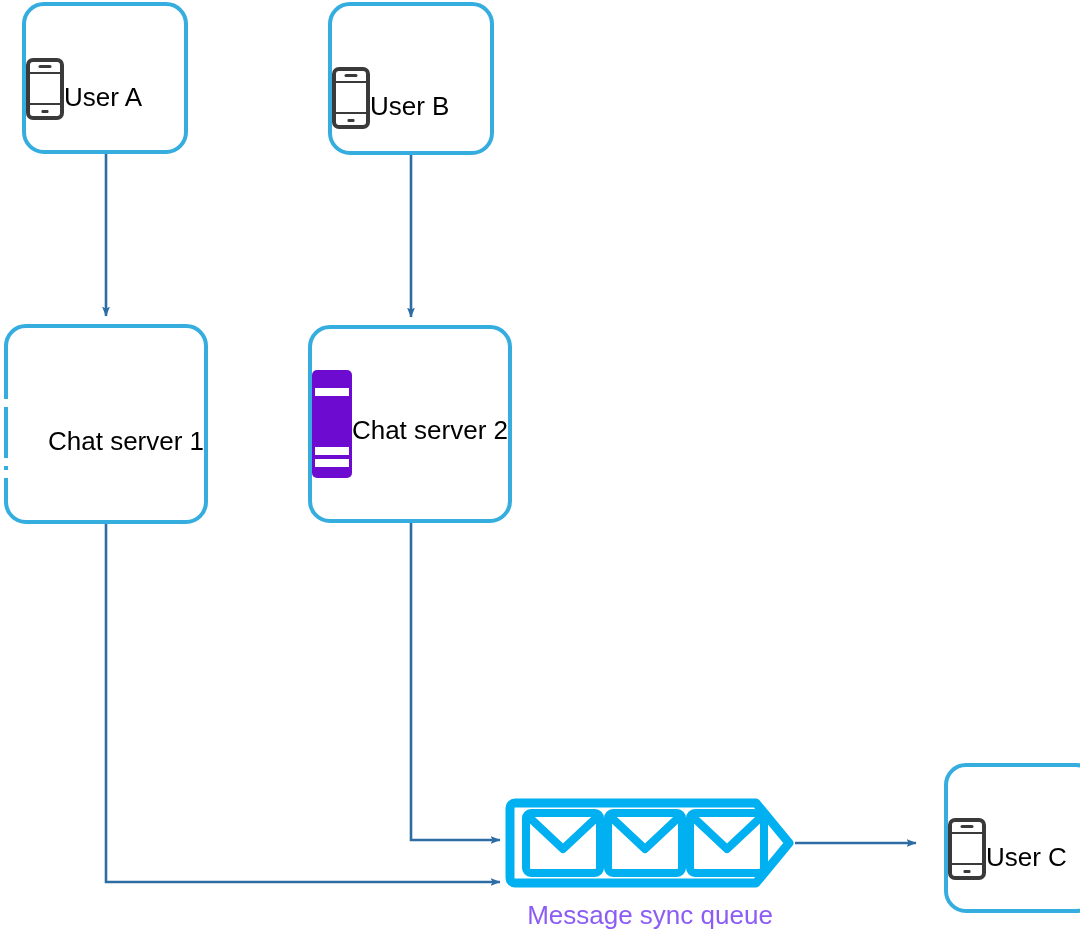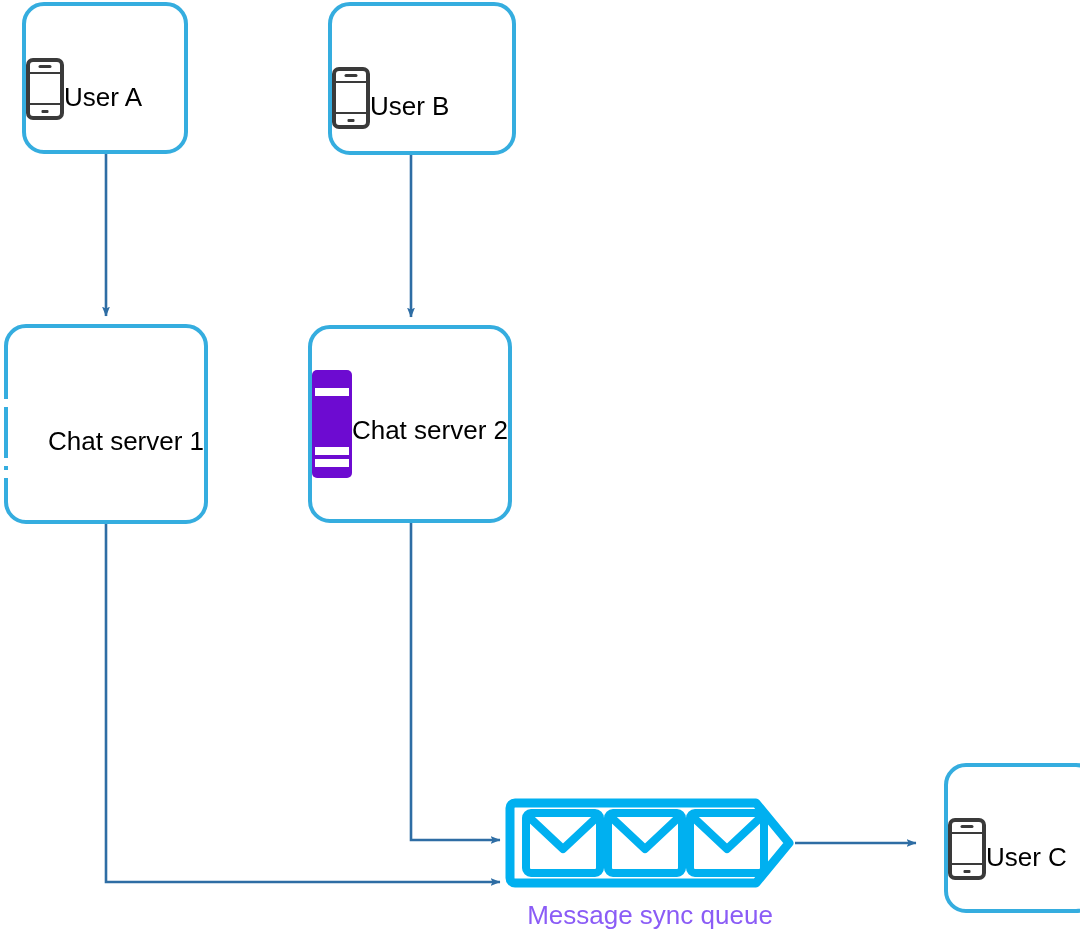--- a/index.html
+++ b/index.html
@@ -156,21 +156,21 @@
 
   <div class="node" style="left:22px; top:2px; width:166px; height:152px; padding-top:22px;">
     <span class="phone-icon">
       <span class="pi-speaker"></span>
       <span class="pi-screen"></span>
       <span class="pi-home"></span>
     </span>
     <span class="node-label" style="margin-top:16px;">User A</span>
   </div>
 
-  <div class="node" style="left:328px; top:2px; width:188px; height:153px; padding-top:38px;">
+  <div class="node" style="left:328px; top:2px; width:166px; height:153px; padding-top:38px;">
     <span class="phone-icon">
       <span class="pi-speaker"></span>
       <span class="pi-screen"></span>
       <span class="pi-home"></span>
     </span>
     <span class="node-label" style="margin-top:16px;">User B</span>
   </div>
 
   <div class="node" style="left:4px; top:324px; width:204px; height:200px; padding-top:22px;gap:40px;">
     <span class="server-icon">

